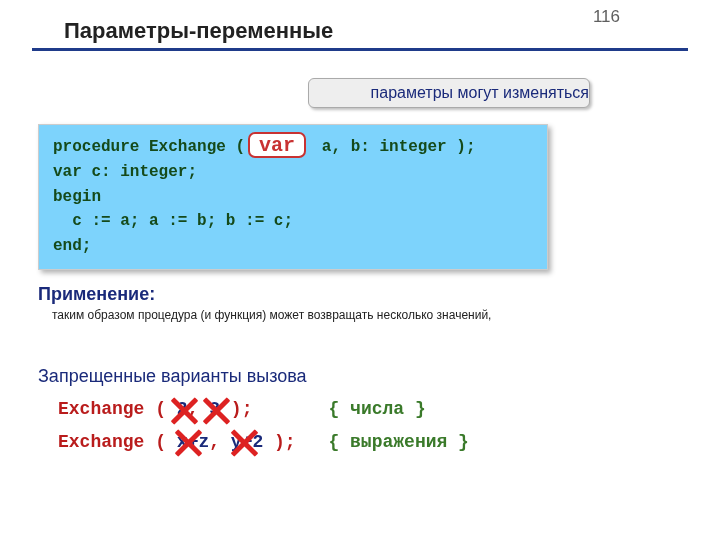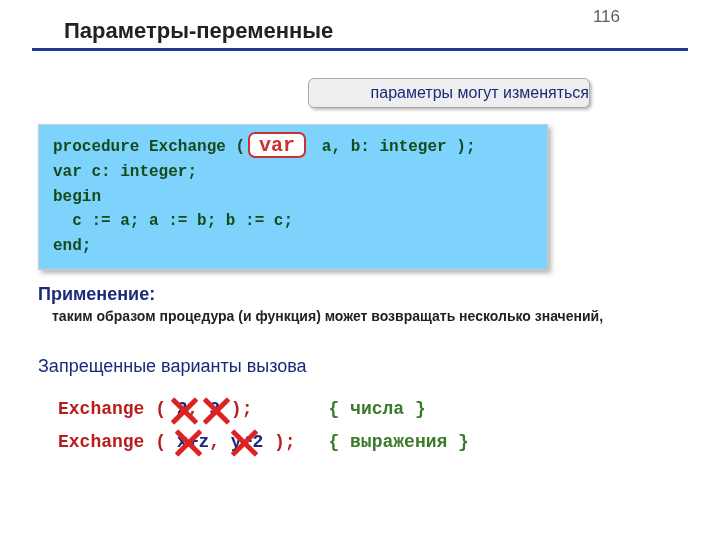--- a/index.html
+++ b/index.html
@@ -93,28 +93,27 @@
     left: 38px;
     font-size: 18px;
     color: #1a2a7a;
     font-weight: bold;
   }
   .usage-text {
     position: absolute;
     top: 308px;
     left: 52px;
     right: 60px;
-    font-size: 14px;
+    font-size: 12px;
     color: #222;
     line-height: 1.25;
-    font-weight: bold;
   }
   .forbidden-label {
     position: absolute;
-    top: 356px;
+    top: 366px;
     left: 38px;
     font-size: 18px;
     color: #1a2a7a;
   }
   .ex-line {
     position: absolute;
     font-family: "Courier New", monospace;
     font-size: 18px;
     font-weight: bold;
     white-space: pre;

